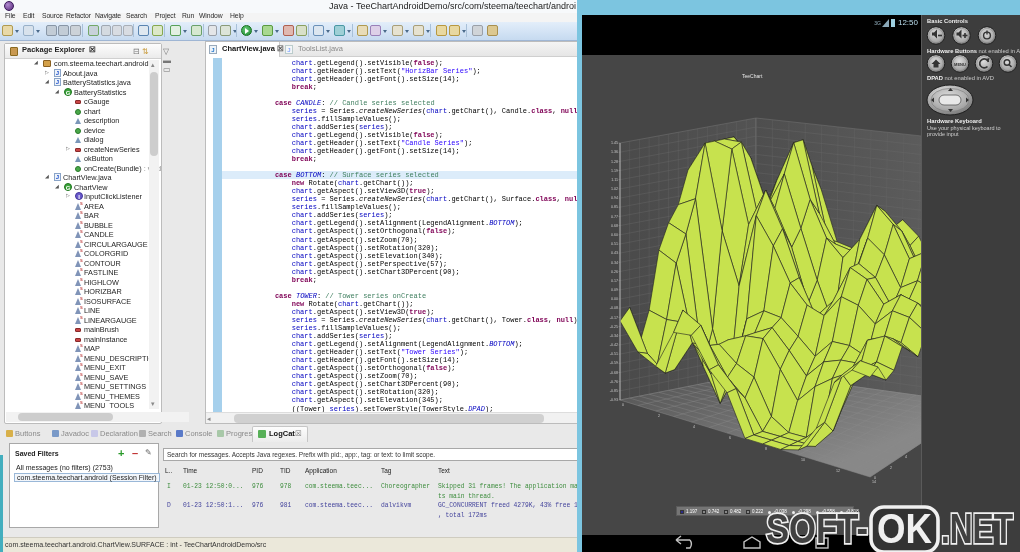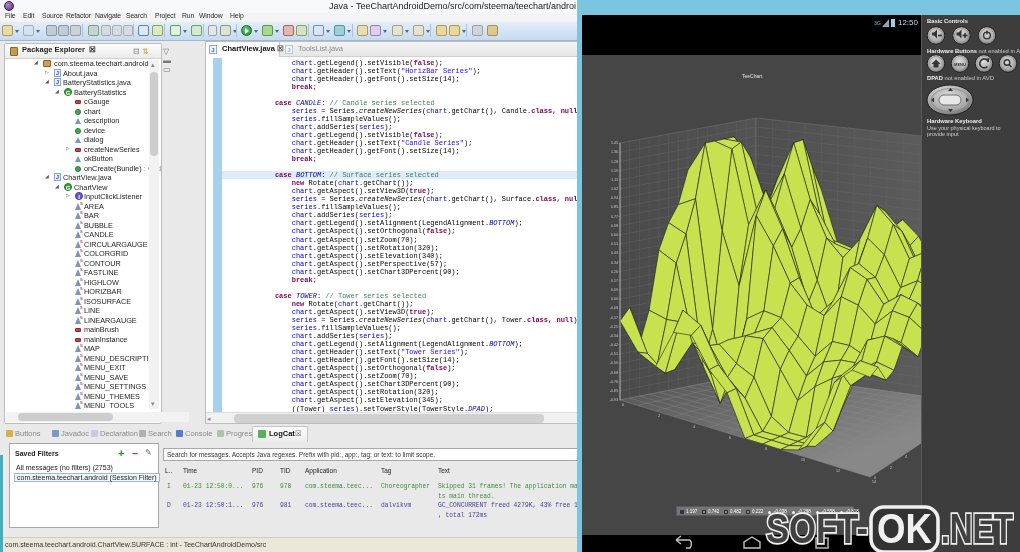--- a/index.html
+++ b/index.html
@@ -379,21 +379,21 @@
                 <span class="fld">chart</span>.addSeries(<span class="fld">series</span>);
                 <span class="fld">chart</span>.getLegend().setAlignment(LegendAlignment.<span class="cst">BOTTOM</span>);
                 <span class="fld">chart</span>.getAspect().setOrthogonal(<span class="kw">false</span>);
                 <span class="fld">chart</span>.getAspect().setZoom(70);
                 <span class="fld">chart</span>.getAspect().setRotation(320);
                 <span class="fld">chart</span>.getAspect().setElevation(340);
                 <span class="fld">chart</span>.getAspect().setPerspective(57);
                 <span class="fld">chart</span>.getAspect().setChart3DPercent(90);
                 <span class="kw">break</span>;
 
-            <span class="kw">case</span> <span class="cst">TOWER</span>: <span class="com">// Tower series selected</span>
+            <span class="kw">case</span> <span class="cst">TOWER</span>: <span class="com">// Tower series onCreate</span>
                 <span class="kw">new</span> Rotate(<span class="fld">chart</span>.getChart());
                 <span class="fld">chart</span>.getAspect().setView3D(<span class="kw">true</span>);
                 <span class="fld">series</span> = Series.<span class="stm">createNewSeries</span>(<span class="fld">chart</span>.getChart(), Tower.<span class="kw">class</span>, <span class="kw">null</span>);
                 <span class="fld">series</span>.fillSampleValues();
                 <span class="fld">chart</span>.addSeries(<span class="fld">series</span>);
                 <span class="fld">chart</span>.getLegend().setAlignment(LegendAlignment.<span class="cst">BOTTOM</span>);
                 <span class="fld">chart</span>.getHeader().setText(<span class="str">"Tower Series"</span>);
                 <span class="fld">chart</span>.getHeader().getFont().setSize(14);
                 <span class="fld">chart</span>.getAspect().setOrthogonal(<span class="kw">false</span>);
                 <span class="fld">chart</span>.getAspect().setZoom(70);

